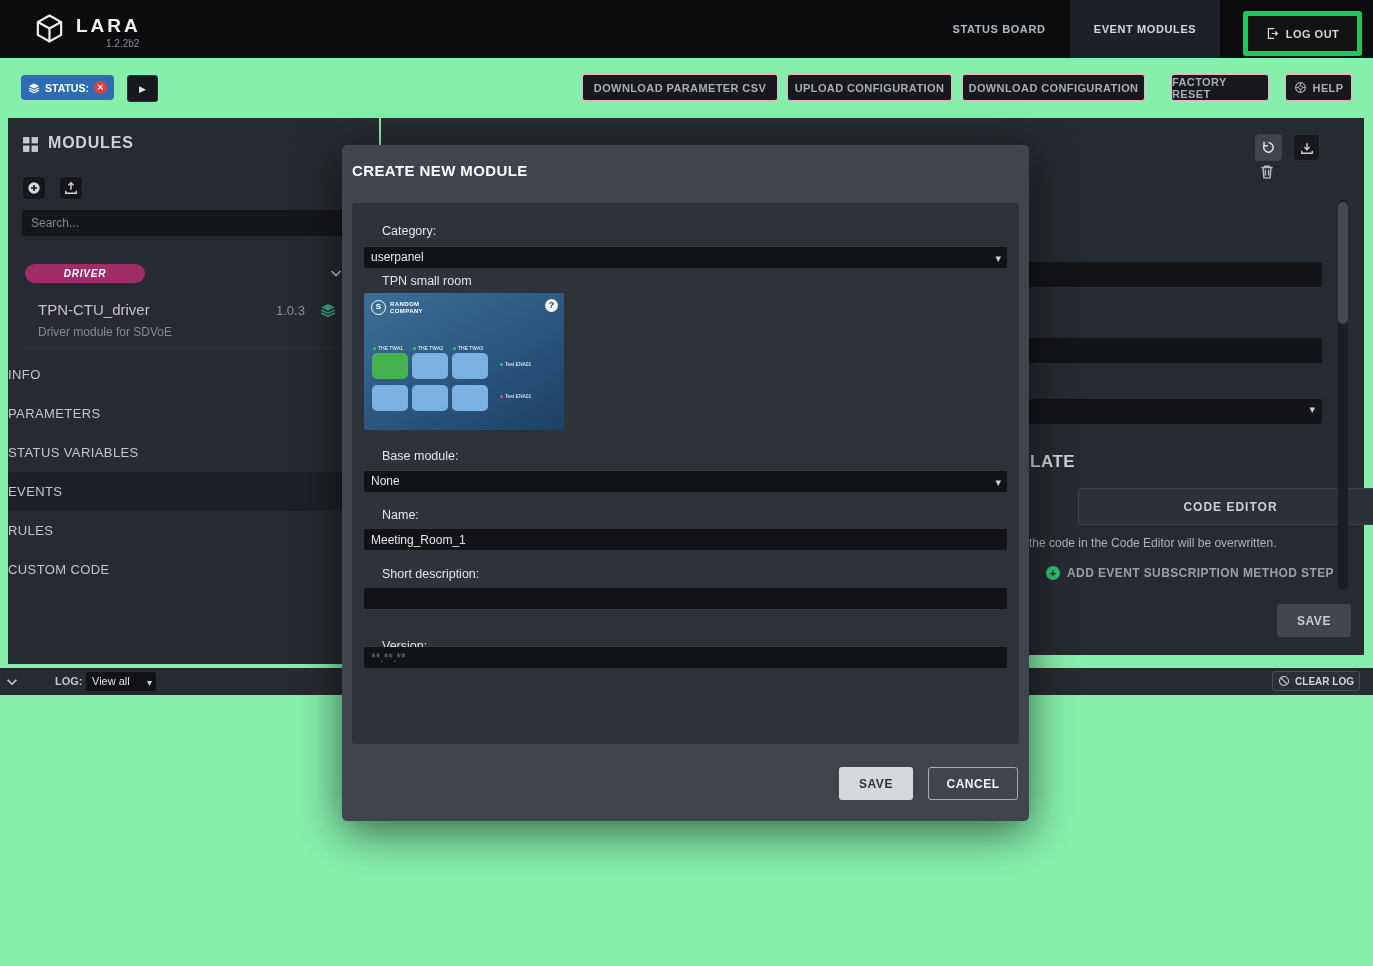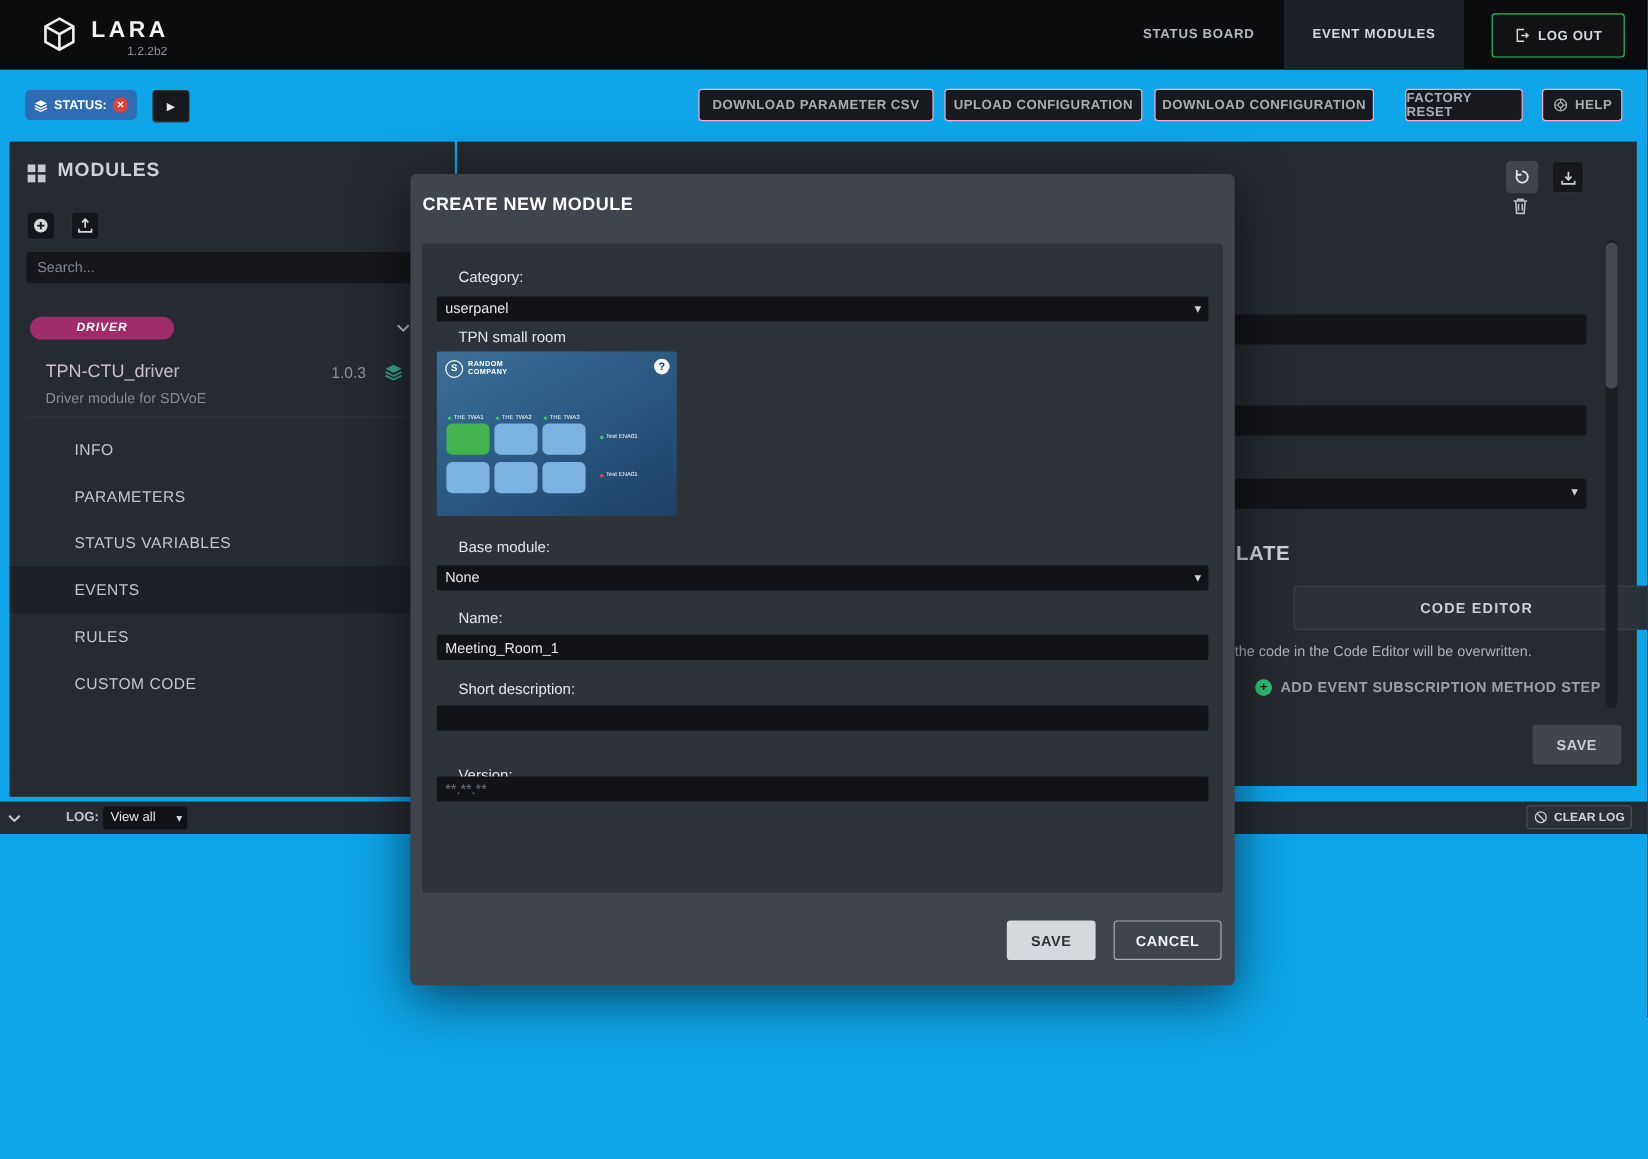--- a/index.html
+++ b/index.html
@@ -1,29 +1,29 @@
 <!DOCTYPE html>
 <html><head>
 <meta charset="utf-8">
 <style>
   html,body{margin:0;padding:0;background:#000;}
-  #app{position:relative;width:1373px;height:966px;background:#0ea5e9;overflow:hidden;
+  #app{position:relative;width:1373px;height:966px;background:#86efac;overflow:hidden;
        font-family:"Liberation Sans",sans-serif;color:#cfd3d7;}
   svg{display:block;}
 
   
   #topbar{position:absolute;left:0;top:0;width:1373px;height:58px;background:#0b0c0e;}
   #logo-icon{position:absolute;left:34px;top:13px;width:31px;height:31px;color:#eceef0;}
   #brand{position:absolute;left:76px;top:15px;font-size:19px;font-weight:bold;letter-spacing:3px;color:#f0f2f4;}
   #brand-version{position:absolute;left:106px;top:38px;font-size:10px;color:#8d9298;}
   #nav-status-board{position:absolute;left:933px;top:0;width:132px;height:58px;line-height:58px;text-align:center;
       font-size:11px;font-weight:bold;letter-spacing:.6px;color:#b4b9bf;cursor:pointer;}
   #nav-browse-modules{position:absolute;left:1070px;top:0;width:150px;height:58px;line-height:58px;text-align:center;
       background:#1d2127;font-size:11px;font-weight:bold;letter-spacing:.6px;color:#d4d8dc;cursor:pointer;}
-  #logout-btn{position:absolute;left:1243px;top:11px;width:109px;height:35px;border:1px solid #22c55e;border-radius:3px;
+  #logout-btn{position:absolute;left:1243px;top:11px;width:109px;height:35px;border:5px solid #22c55e;border-radius:3px;
       display:flex;align-items:center;justify-content:center;gap:7px;font-size:11px;font-weight:bold;letter-spacing:.5px;
       color:#d6d9dc;background:#101214;cursor:pointer;}
 
   
   #status-btn{position:absolute;left:21px;top:75px;width:93px;height:25px;background:#2e6db4;border-radius:4px;
       display:flex;align-items:center;justify-content:center;gap:5px;color:#fff;font-size:10.5px;font-weight:bold;cursor:pointer;}
   #status-badge{width:13px;height:13px;border-radius:50%;background:#df4038;color:#fff;font-size:8px;line-height:13px;
       text-align:center;font-weight:bold;}
   #play-btn{position:absolute;left:127px;top:75px;width:29px;height:25px;background:#17191d;border:1px solid #2e3238;
       border-radius:3px;color:#e4e6e9;font-size:9px;display:flex;align-items:center;justify-content:center;cursor:pointer;}
@@ -45,21 +45,21 @@
   #module-search::placeholder{color:#82878d;}
   #driver-badge{position:absolute;left:17px;top:146px;width:120px;height:19px;background:#a02c69;border-radius:10px;
       color:#fff;font-size:10px;font-weight:bold;font-style:italic;letter-spacing:.8px;line-height:19px;text-align:center;cursor:pointer;}
   #driver-chevron{position:absolute;left:320px;top:147px;width:16px;height:16px;color:#c6cace;cursor:pointer;}
   #module-name{position:absolute;left:30px;top:183px;font-size:15px;color:#cabccа;color:#ccbfca;}
   #module-version{position:absolute;left:268px;top:185px;font-size:13px;color:#8d9298;}
   #module-layers-icon{position:absolute;left:312px;top:184px;width:16px;height:16px;color:#3aa98c;}
   #module-desc{position:absolute;left:30px;top:207px;font-size:12px;color:#868b91;}
   #module-divider{position:absolute;left:14px;top:229px;width:343px;height:1px;background:#3a3f49;opacity:.5;}
   #module-menu{position:absolute;left:0;top:237px;width:371px;}
-  .menu-item{height:39px;line-height:39px;padding-left:54px;font-size:13px;letter-spacing:.4px;color:#c3c7cc;cursor:pointer;}
+  .menu-item{height:39px;line-height:39px;font-size:13px;letter-spacing:.4px;color:#c3c7cc;cursor:pointer;}
   .menu-item.active{background:#1d2127;}
 
   
   #right-panel{position:absolute;left:381px;top:118px;width:983px;height:537px;background:#262b31;}
   #btn-restore{position:absolute;left:874px;top:16px;width:27px;height:27px;background:#3f444d;border-radius:4px;
       display:flex;align-items:center;justify-content:center;color:#e0e3e6;cursor:pointer;}
   #btn-download{position:absolute;left:912px;top:16px;width:27px;height:27px;background:#16181c;border:1px solid #2c3036;
       border-radius:4px;box-sizing:border-box;display:flex;align-items:center;justify-content:center;color:#cfd3d7;cursor:pointer;}
   #btn-trash{position:absolute;left:877px;top:45px;width:20px;height:20px;color:#b9bdc2;cursor:pointer;}
   .field-strip{position:absolute;left:624px;width:317px;height:25px;background:#131519;border-radius:2px;}

